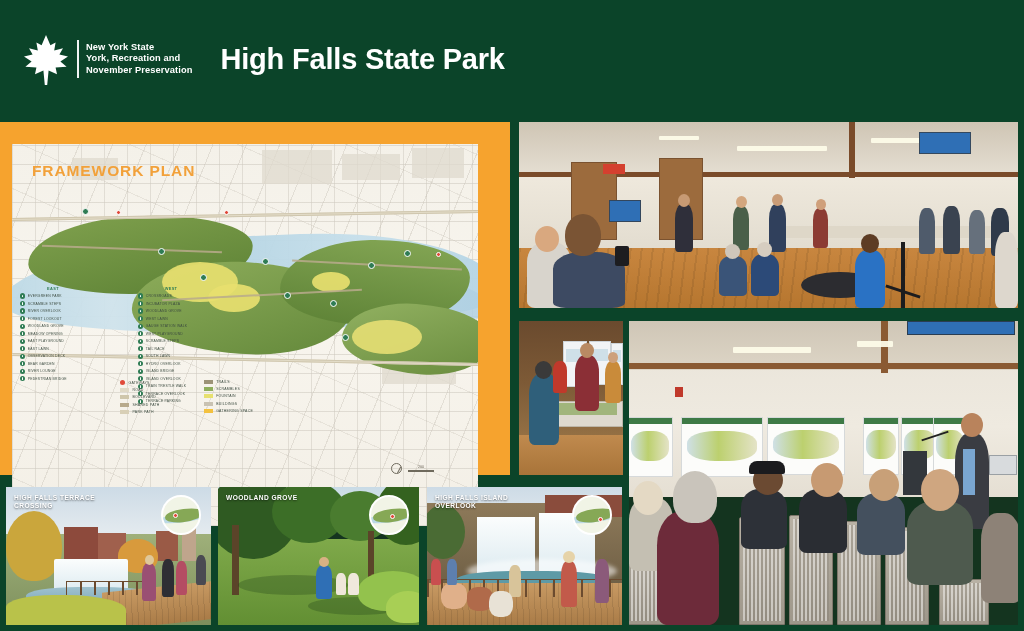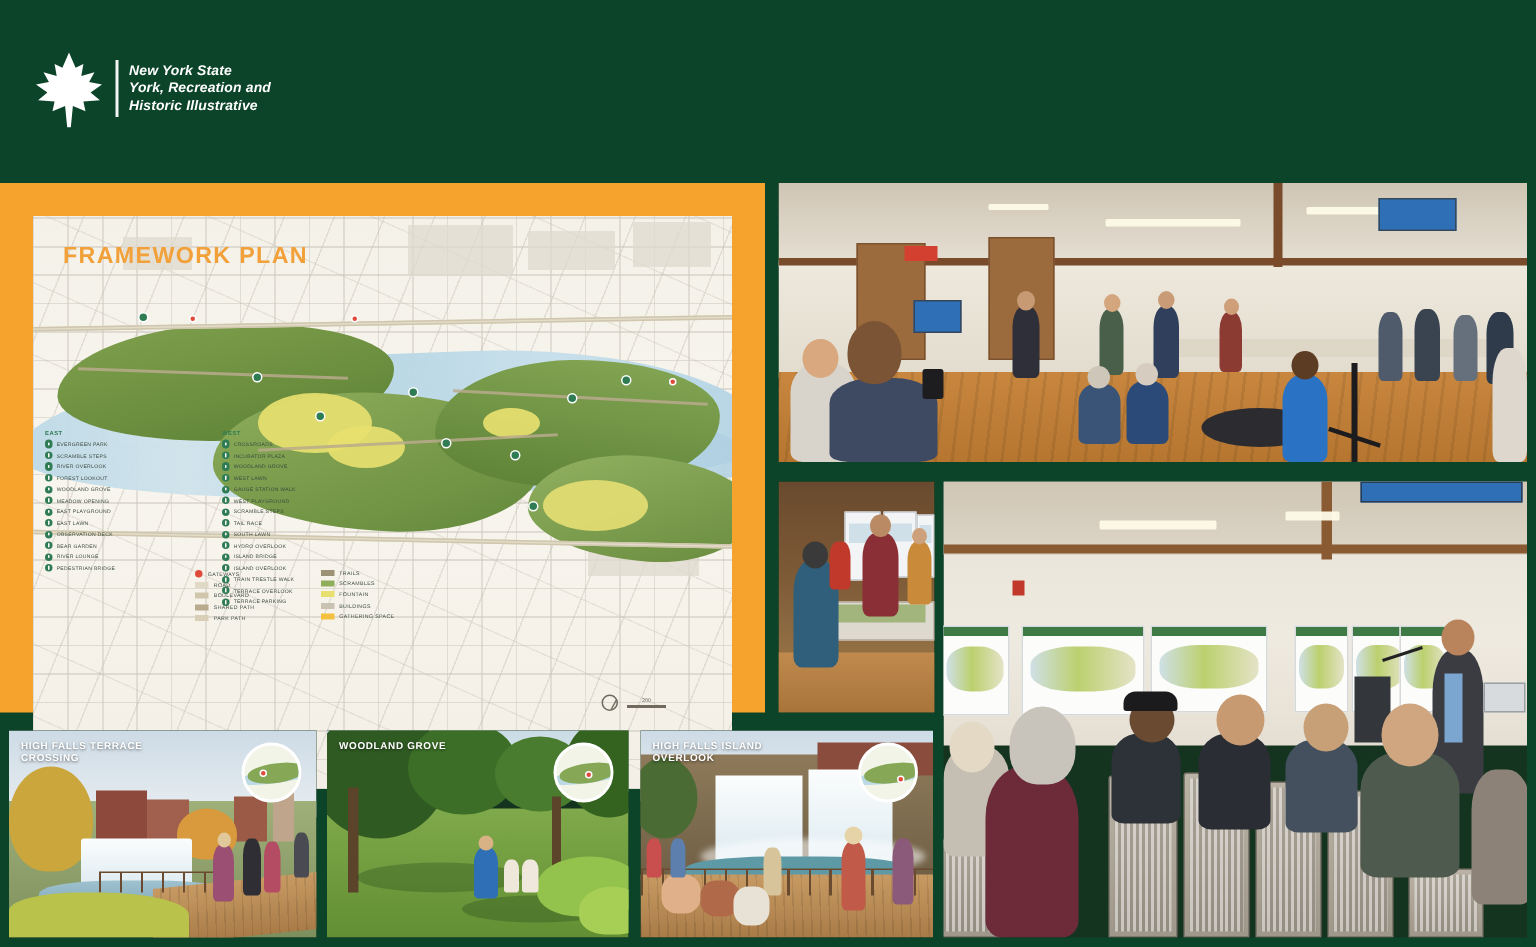--- a/index.html
+++ b/index.html
@@ -8,41 +8,41 @@
     width: 1024px; height: 631px;
     background: #0b4429;
     font-family: "Liberation Sans", sans-serif;
     overflow: hidden;
   }
   .page { position: relative; width: 1024px; height: 631px; background: #0b4429; }
 
   
   .header {
     position: absolute; left: 0; top: 0; width: 1024px; height: 118px;
-    display: flex; align-items: center; padding-left: 22px; gap: 0; font-style: italic;
+    display: flex; align-items: center; padding-left: 22px; gap: 0;
   }
   .logo-wrap { display: flex; align-items: center; gap: 7px; }
   .leaf { width: 48px; height: 52px; position: relative; flex: none; }
   .leaf svg { display: block; }
   .logo-rule { width: 2px; height: 38px; background: #ffffff; opacity: .95; }
   .logo-lines { display: flex; flex-direction: column; justify-content: center; line-height: 1.22; }
   .logo-lines span { color: #ffffff; font-size: 9.3px; font-weight: bold; letter-spacing: .1px; white-space: nowrap; }
   .title {
     color: #ffffff; font-size: 29px; font-weight: bold; letter-spacing: -.2px;
     margin-left: 28px; white-space: nowrap;
   }
 
   
   .plan-panel {
     position: absolute; left: 0; top: 122px; width: 510px; height: 353px;
     background: #f6a32e;
   }
   .plan-card {
-    position: absolute; left: 22px; top: 22px; width: 466px; height: 382px;
-    background: #fbfaf6; overflow: hidden;
+    position: absolute; left: 12px; top: 22px; width: 466px; height: 382px;
+    background: #fbfaf6; overflow: hidden; text-align: center;
   }
   .map-canvas { position: absolute; inset: 0; overflow: hidden; }
 
   
   .street-grid {
     position: absolute; inset: 0;
     background:
       repeating-linear-gradient(0deg, rgba(205,200,190,.55) 0 1px, transparent 1px 19px),
       repeating-linear-gradient(90deg, rgba(205,200,190,.5) 0 1px, transparent 1px 23px),
       linear-gradient(180deg, #f4f1e9 0%, #f8f5ee 45%, #f3efe6 100%);
@@ -218,23 +218,24 @@
     <div class="logo-wrap">
       <div class="leaf">
         <svg width="48" height="52" viewBox="0 0 48 52">
           <path fill="#ffffff" d="M24 2 L28.4 12.2 L33.6 9.6 L32.2 17.6 L41 15.2 L37.4 21.6 L46 23.4 L38.4 28.6 L44.6 33.8 L33.6 34.6 L35 41.2 L26.6 37.6 L25.2 52 L22.8 52 L21.4 37.6 L13 41.2 L14.4 34.6 L3.4 33.8 L9.6 28.6 L2 23.4 L10.6 21.6 L7 15.2 L15.8 17.6 L14.4 9.6 L19.6 12.2 Z"></path>
         </svg>
       </div>
       <div class="logo-rule"></div>
       <div class="logo-lines">
         <span>New York State</span>
         <span>York, Recreation and</span>
-        <span>Historic Illustrative</span>
+        <span>November Preservation</span>
       </div>
     </div>
+    <div class="title">High Falls State Park</div>
   </div>
 
   <div class="plan-panel">
     <div class="plan-card">
       <div class="map-canvas">
         <div class="street-grid"></div>
         <div class="blockfill" style="left:250px;top:6px;width:70px;height:34px;"></div>
         <div class="blockfill" style="left:330px;top:10px;width:58px;height:26px;"></div>
         <div class="blockfill" style="left:400px;top:4px;width:52px;height:30px;"></div>
         <div class="blockfill" style="left:60px;top:14px;width:46px;height:22px;"></div>

